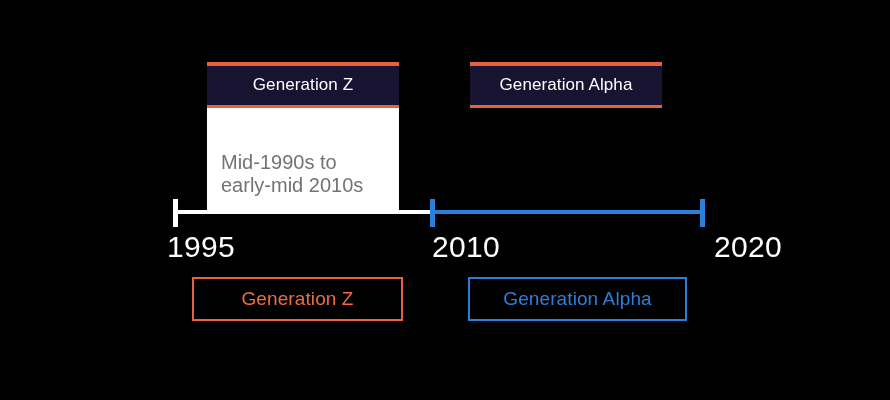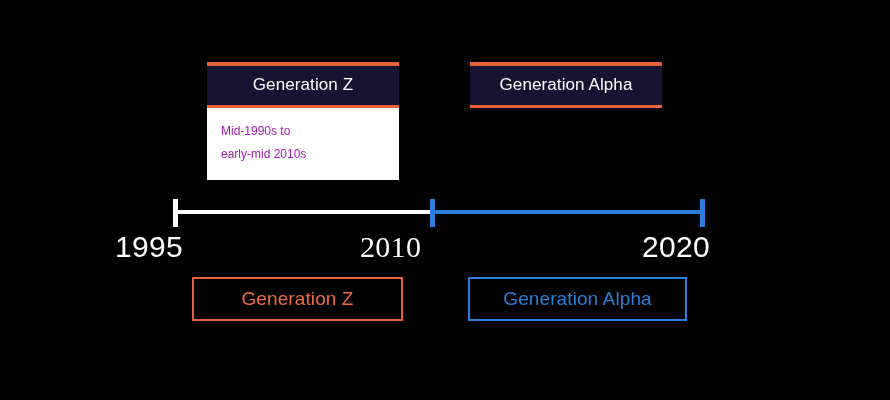--- a/index.html
+++ b/index.html
@@ -55,24 +55,25 @@
     width: 100%;
     background: #e8603c;
   }
   .card-body {
     background: #ffffff;
     padding: 12px 14px 14px 14px;
     box-sizing: border-box;
     min-height: 62px;
   }
   .card-body-text {
-    color: #a21caf;
-    font-size: 12px;
+    color: #737373;
+    font-size: 20px;
     line-height: 23px;
     white-space: pre-line;
+    margin-top: 31px;
   }
 
   
   .axis {
     position: absolute;
     left: 0;
     top: 0;
     width: 890px;
     height: 400px;
     pointer-events: none;
@@ -95,26 +96,26 @@
   .axis-tick.t-2010 { left: 430px; background: #2b7fdb; }
   .axis-tick.t-2020 { left: 700px; background: #2b7fdb; }
 
   .axis-label {
     position: absolute;
     top: 230px;
     color: #ffffff;
     font-size: 30px;
     line-height: 34px;
     letter-spacing: 0.3px;
-    text-align: left;
+    text-align: right;
     width: 120px;
   }
   .axis-label.l-1995 { left: 115px; }
-  .axis-label.l-2010 { left: 360px; font-family: Liberation Serif, serif; }
-  .axis-label.l-2020 { left: 642px; }
+  .axis-label.l-2010 { left: 380px; }
+  .axis-label.l-2020 { left: 662px; }
 
   
   .legend-box {
     position: absolute;
     top: 277px;
     height: 44px;
     box-sizing: border-box;
     border: 2px solid;
     background: transparent;
     display: flex;

